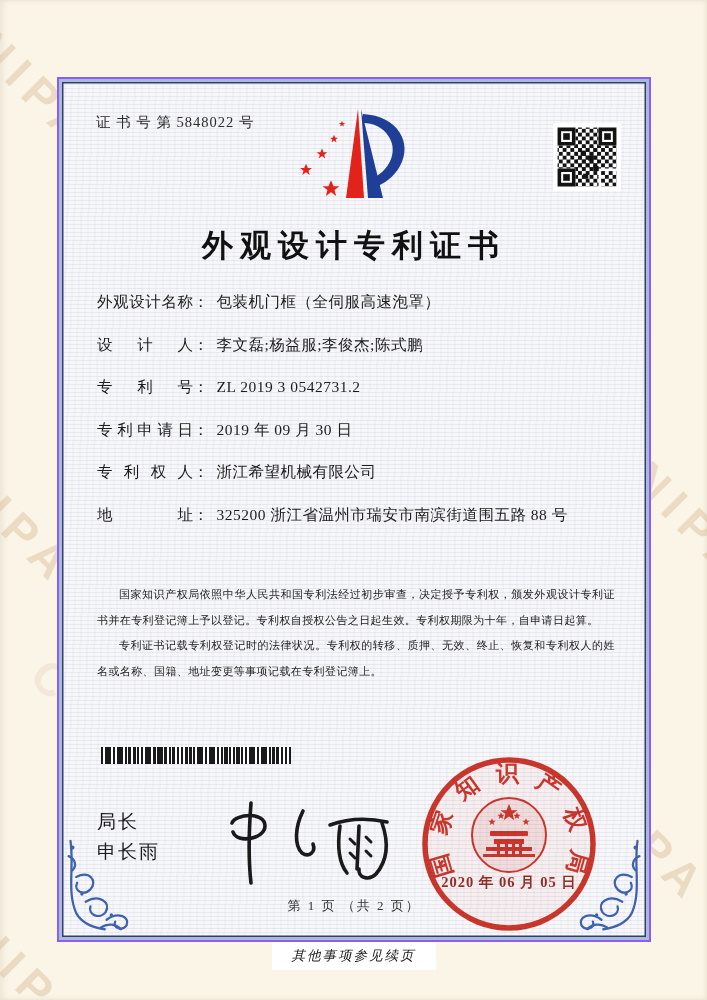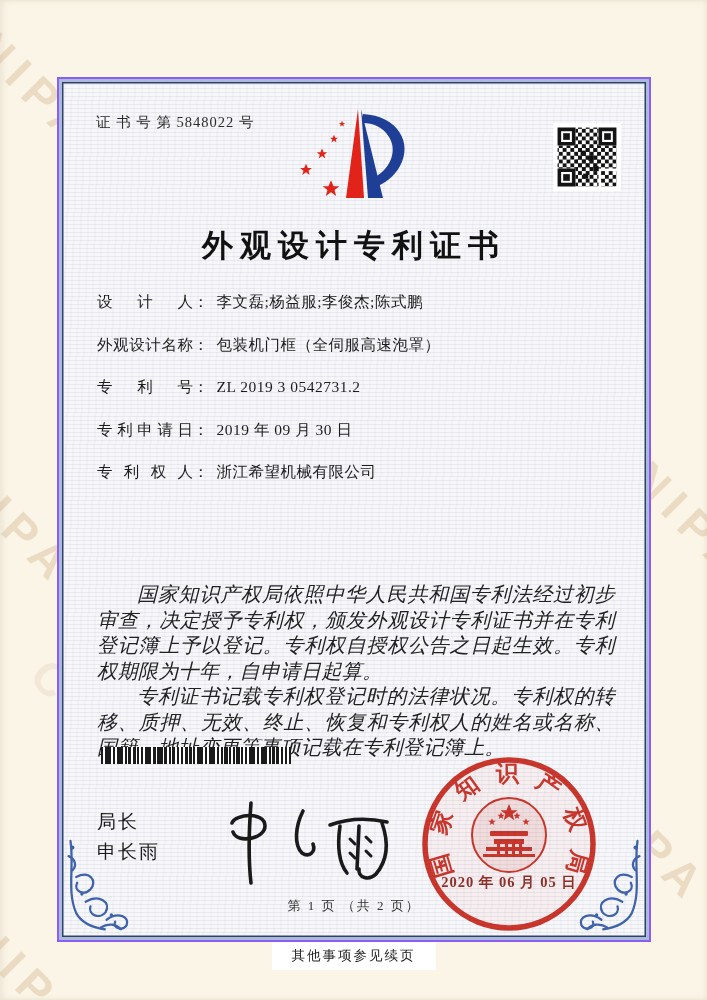--- a/index.html
+++ b/index.html
@@ -40,21 +40,21 @@
   
   .fields{position:absolute;left:38px;top:212px;width:530px;font-size:15.5px;color:#1c1c1c;}
   .frow{height:22px;line-height:22px;margin-bottom:20.5px;white-space:nowrap;}
   .flabel{display:inline-block;width:96px;text-align:justify;text-align-last:justify;vertical-align:top;}
   .fcolon{display:inline-block;margin-right:8px;}
   .fvalue{letter-spacing:0.5px;}
   .fgroup2{margin-left:34px;}
   
   .body-text{
     position:absolute;left:38px;top:503px;width:518px;
-    font-size:20px;line-height:25.5px;color:#222;font-style:italic;
+    font-size:11px;line-height:25.5px;color:#222;
     text-align:justify;letter-spacing:0.4px;
   }
   .body-text p{margin:0;text-indent:2em;}
   
   .barcode{
     position:absolute;left:42px;top:668px;width:190px;height:17px;background:#fff;
     background-image:
       repeating-linear-gradient(90deg,#1a1a1a 0 2px,rgba(0,0,0,0) 2px 4px),
       repeating-linear-gradient(90deg,#1a1a1a 0 1px,rgba(0,0,0,0) 1px 9px),
       repeating-linear-gradient(90deg,rgba(0,0,0,0) 0 6px,#1a1a1a 6px 9px,rgba(0,0,0,0) 9px 13px);
@@ -70,21 +70,21 @@
   .pagination{position:absolute;left:0;top:818px;width:100%;text-align:center;
     font-size:13px;color:#333;letter-spacing:2px;}
   .ornament{position:absolute;width:95px;height:95px;}
   .ornament.left{left:2px;top:760px;}
   .ornament.right{left:493px;top:760px;transform:scaleX(-1);}
   .continuation{
     position:absolute;left:0;top:942px;width:100%;text-align:center;
   }
   .continuation span{
     display:inline-block;background:#ffffff;padding:5px 20px;
-    font-size:13.5px;color:#222;letter-spacing:2px;
+    font-size:13.5px;font-style:italic;color:#222;letter-spacing:2px;
   }
 </style>
 </head>
 <body>
 
 <svg width="0" height="0" style="position:absolute" aria-hidden="true">
   <defs>
     <path id="star" d="M0,-10 L2.94,-3.09 L9.51,-3.09 L4.05,1.18 L5.88,8.09 L0,3.82 L-5.88,8.09 L-4.05,1.18 L-9.51,-3.09 L-2.94,-3.09 Z"></path>
     <g id="flourish" fill="none" stroke="#3f62ad" stroke-width="2.4" stroke-linecap="round">
       <path d="M 10 2 C 14 30 6 55 16 78 C 21 87 32 93 46 95"></path>
@@ -146,33 +146,36 @@
           <rect x="13" y="12" width="2" height="2"></rect>
         <rect x="11" y="19" width="2" height="2"></rect>
           <rect x="15" y="16" width="2" height="2"></rect>
       </g>
     </svg>
 
     <div class="title">外观设计专利证书</div>
 
     <div class="fields">
       <div class="frow">
+        <span class="flabel">外观设计名称</span><span class="fcolon">：</span><span class="fvalue">包装机门框（全伺服高速泡罩）</span>
+      </div>
+      <div class="frow">
         <span class="flabel">设计人</span><span class="fcolon">：</span><span class="fvalue">李文磊;杨益服;李俊杰;陈式鹏</span>
       </div>
       <div class="frow">
-        <span class="flabel">外观设计名称</span><span class="fcolon">：</span><span class="fvalue">包装机门框（全伺服高速泡罩）</span>
-      </div>
-      <div class="frow">
         <span class="flabel">专利号</span><span class="fcolon">：</span><span class="fvalue">ZL 2019 3 0542731.2</span>
       </div>
       <div class="frow">
         <span class="flabel">专利申请日</span><span class="fcolon">：</span><span class="fvalue">2019 年 09 月 30 日</span>
       </div>
       <div class="frow">
         <span class="flabel">专利权人</span><span class="fcolon">：</span><span class="fvalue">浙江希望机械有限公司</span>
+      </div>
+      <div class="frow">
+        <span class="flabel">地址</span><span class="fcolon">：</span><span class="fvalue">325200  浙江省温州市瑞安市南滨街道围五路 88 号</span>
       </div>
     </div>
 
     <div class="body-text">
       <p>国家知识产权局依照中华人民共和国专利法经过初步审查，决定授予专利权，颁发外观设计专利证书并在专利登记簿上予以登记。专利权自授权公告之日起生效。专利权期限为十年，自申请日起算。</p>
       <p>专利证书记载专利权登记时的法律状况。专利权的转移、质押、无效、终止、恢复和专利权人的姓名或名称、国籍、地址变更等事项记载在专利登记簿上。</p>
     </div>
 
     <div class="barcode"></div>
 

